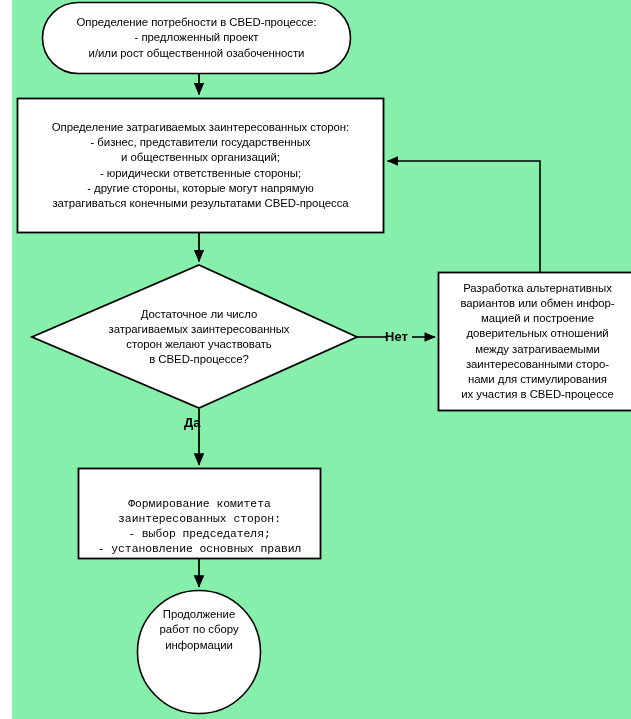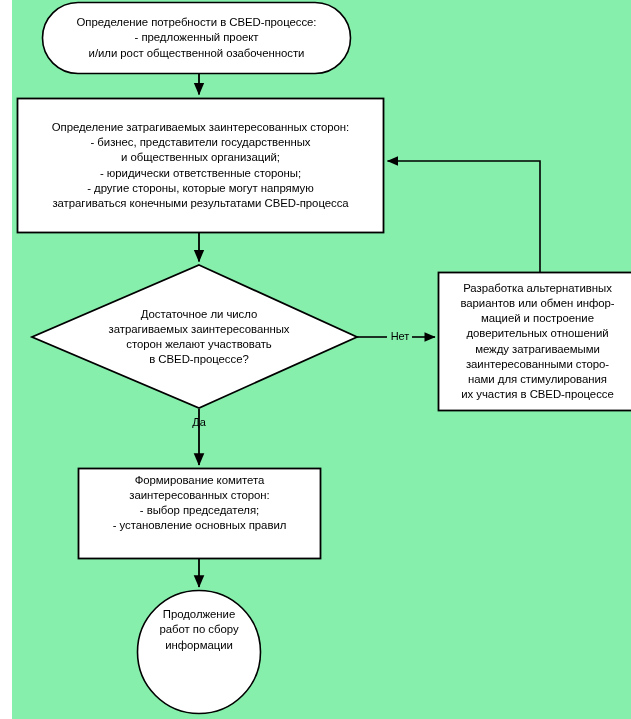--- a/index.html
+++ b/index.html
@@ -33,24 +33,23 @@
     font-size: 11.4px;
     line-height: 15.2px;
     font-weight: 400;
     white-space: pre-line;
     letter-spacing: -0.05px;
     pointer-events: none;
   }
   .edge-label {
     position: absolute;
     color: #000000;
-    font-size: 11px;
+    font-size: 13px;
     line-height: 13px;
-    font-weight: 400;
-    text-align: center;
+    font-weight: 700;
     white-space: nowrap;
   }
   .shape-hit {
     position: absolute;
   }
 </style>
 </head>
 <body>
 
 <div id="canvas">
@@ -106,21 +105,21 @@
 
   <div class="node-text" style="left:428px; top:275px; width:195px; height:133px;">Разработка альтернативных
 вариантов или обмен инфор-
 мацией и построение
 доверительных отношений
 между затрагиваемыми
 заинтересованными сторо-
 нами для стимулирования
 их участия в CBED-процессе</div>
 
-  <div class="node-text" style="left:68px; top:448px; width:239px; height:110px;">Формирование комитета
+  <div class="node-text" style="left:68px; top:472px; width:239px; height:110px;font-family:Liberation Mono, monospace;">Формирование комитета
 заинтересованных сторон:
 - выбор председателя;
 - установление основных правил</div>
 
   <div class="node-text" style="left:132px; top:606px; width:110px; height:48px;">Продолжение
 работ по сбору
 информации</div>
 
   <div class="edge-label" style="left:373px; top:330px; width:30px;">Нет</div>
 

